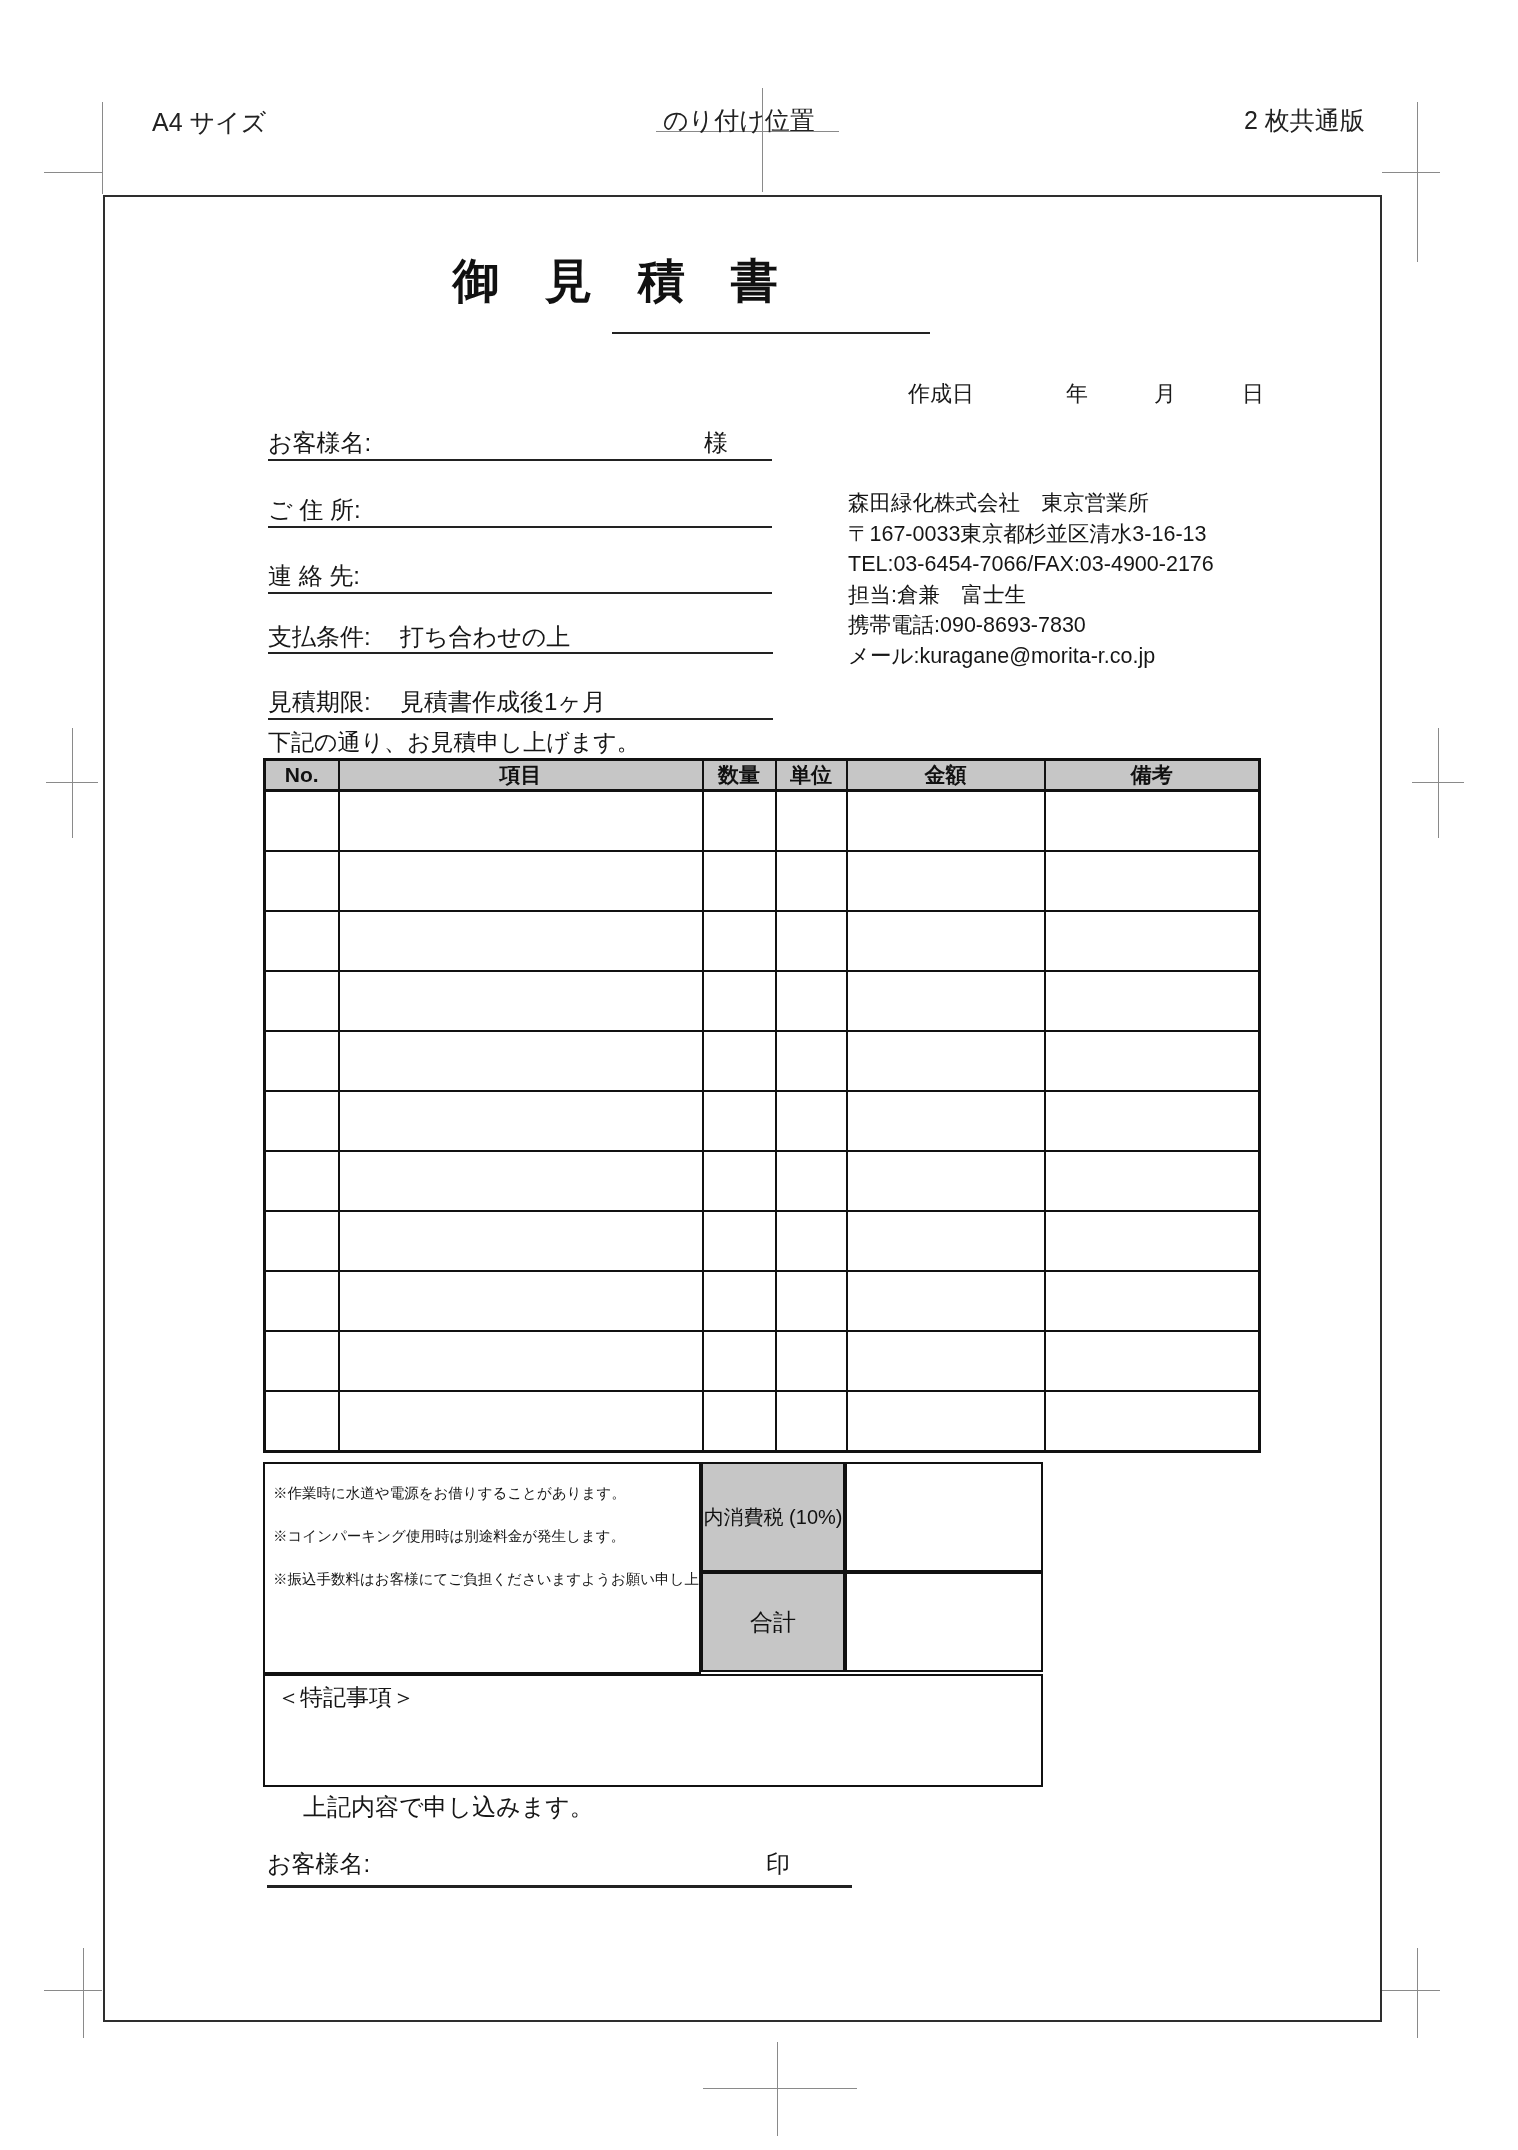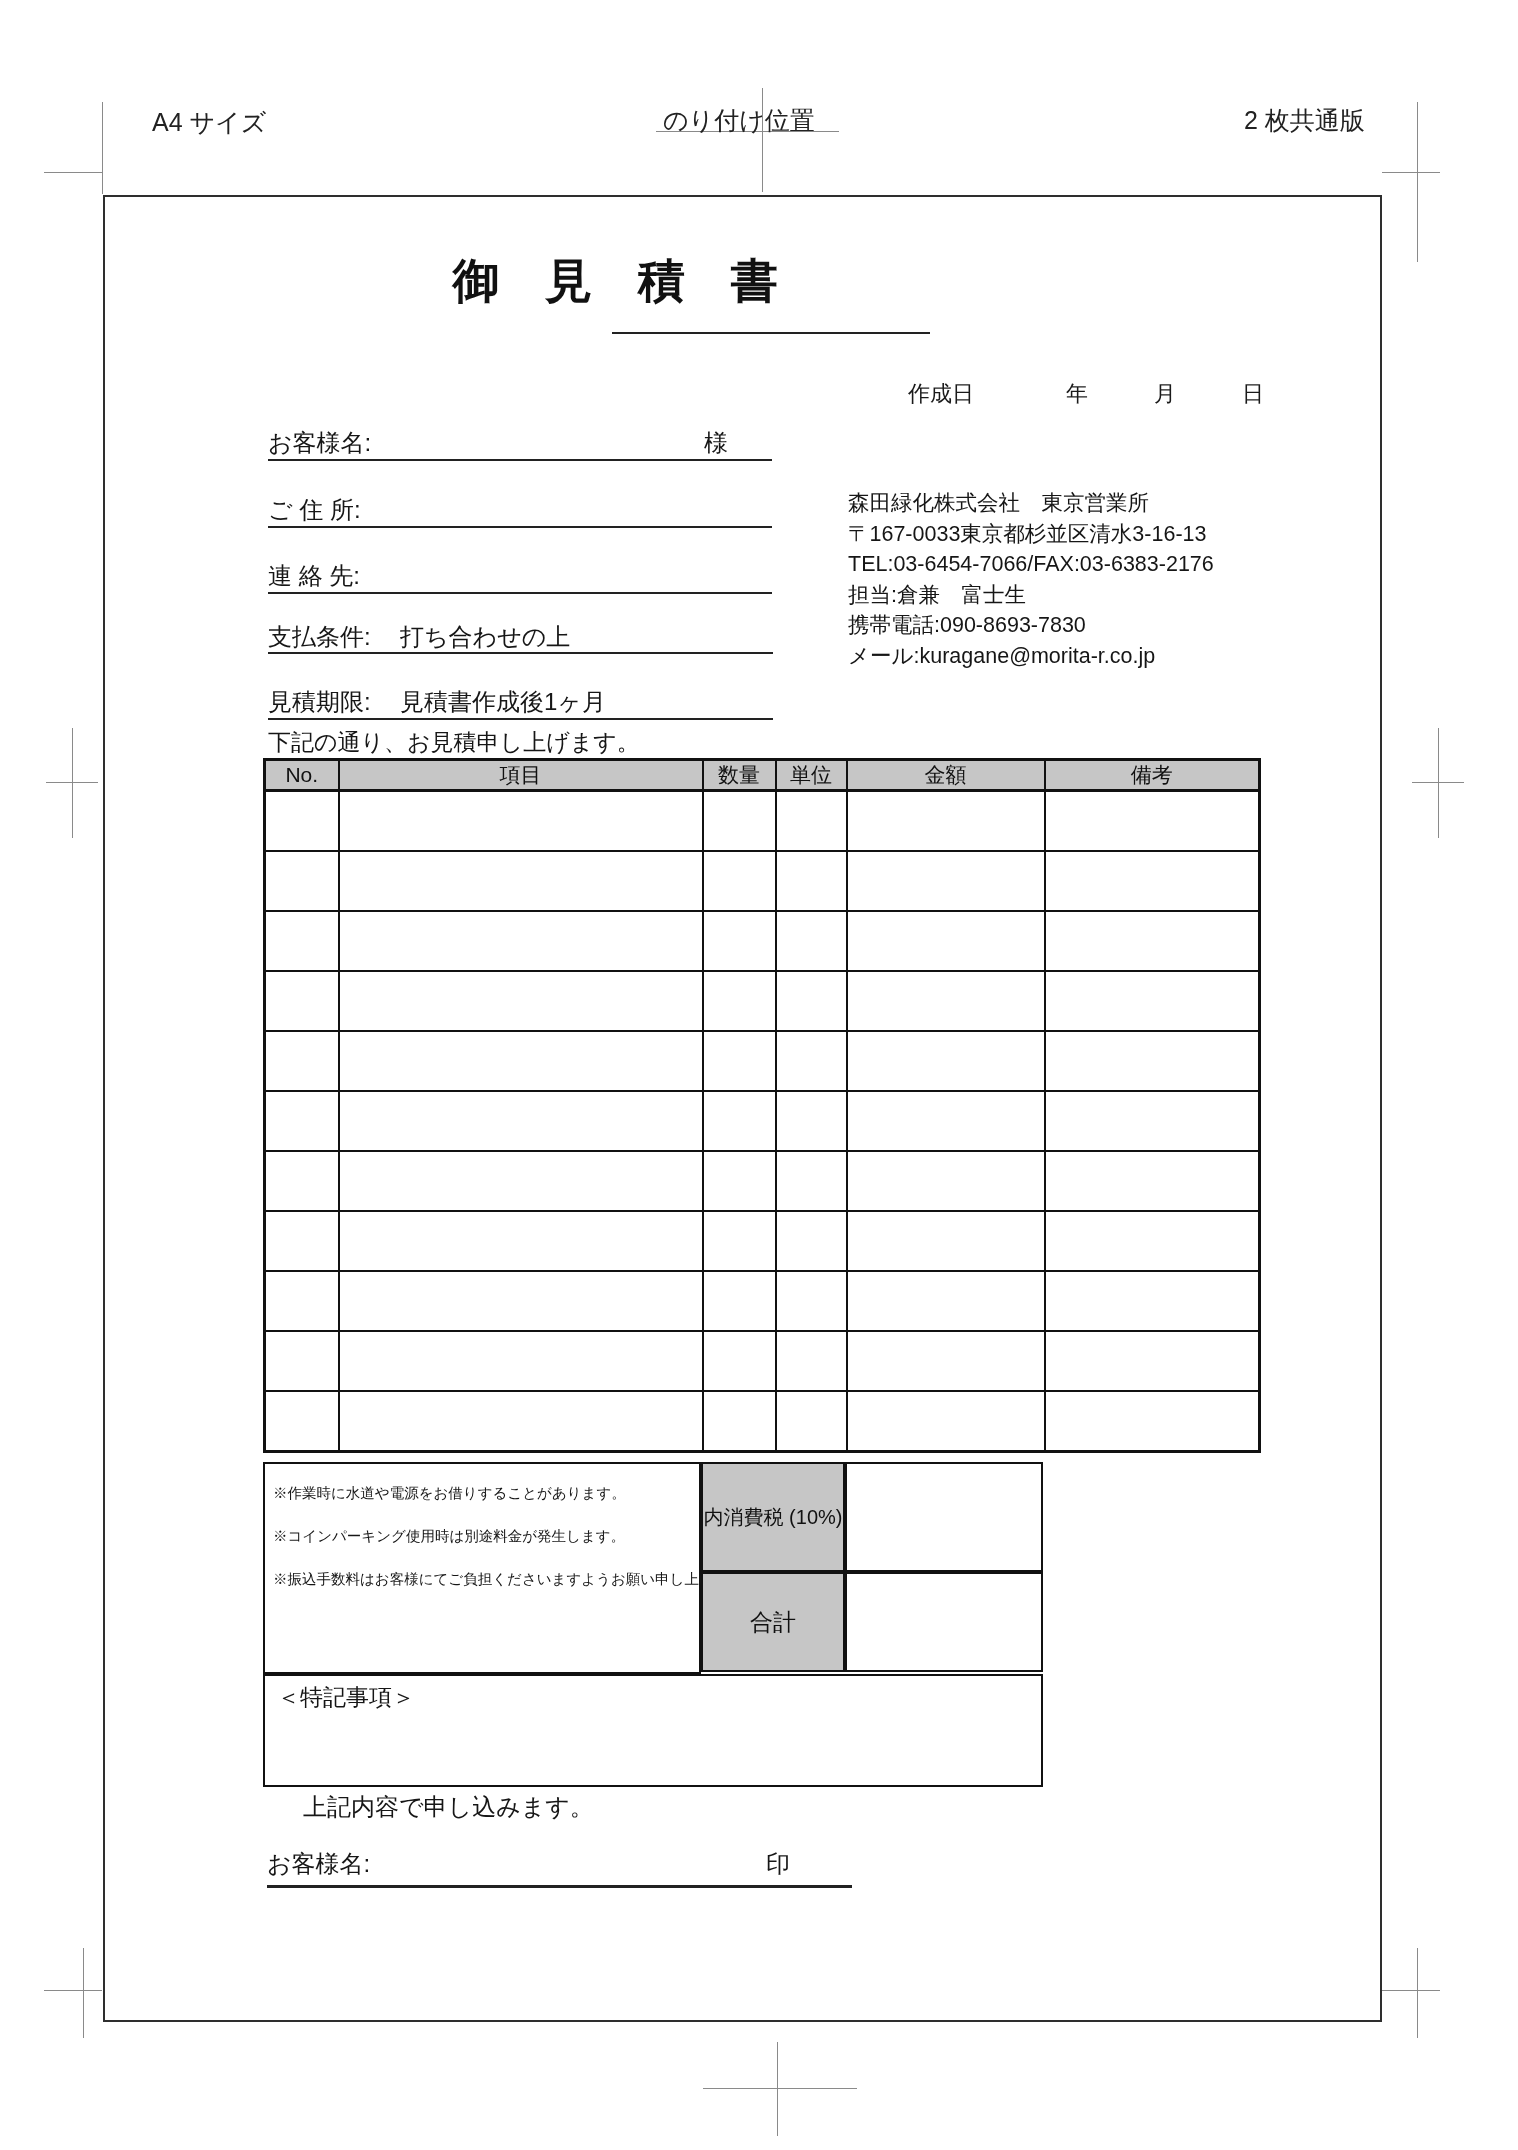--- a/index.html
+++ b/index.html
@@ -16,21 +16,21 @@
   .date-item{position:absolute;top:379px;font-size:22px;color:#1a1a1a;white-space:nowrap;}
   .field-label{position:absolute;font-size:24px;color:#161616;white-space:nowrap;}
   .field-value{position:absolute;font-size:24px;color:#161616;white-space:nowrap;}
   .company-block{position:absolute;left:848px;top:488px;font-size:21.5px;line-height:30.5px;
                  color:#161616;white-space:nowrap;}
   .intro-text{position:absolute;left:268px;top:727px;font-size:23px;color:#161616;}
   table#quote-table{position:absolute;left:263px;top:758px;width:995px;
                     border-collapse:collapse;table-layout:fixed;
                     border:3px solid #111;}
   #quote-table th{height:28px;background:#c6c6c6;border:2px solid #111;border-bottom:3px solid #111;
-                  font-size:21px;font-weight:400;color:#111;padding:0;}
+                  font-size:21px;font-weight:700;color:#111;padding:0;}
   #quote-table td{height:58px;border:2px solid #111;padding:0;}
   .notes-box{position:absolute;left:263px;top:1462px;width:438px;height:212px;
              border:2px solid #111;box-sizing:border-box;
              display:flex;flex-direction:column;row-gap:24px;padding:20px 8px 0 8px;}
   .note-line{font-size:14.5px;color:#161616;white-space:nowrap;}
   .tax-cell{position:absolute;left:701px;top:1462px;width:144px;height:110px;background:#c6c6c6;
             border:2px solid #111;box-sizing:border-box;display:flex;align-items:center;justify-content:center;
             font-size:20px;color:#111;white-space:nowrap;}
   .tax-amount{position:absolute;left:845px;top:1462px;width:198px;height:110px;
               border:2px solid #111;box-sizing:border-box;background:#fff;}
@@ -96,21 +96,21 @@
   <div class="field-value" style="left:400px;top:621px;">打ち合わせの上</div>
   <div class="ink-line" style="left:268px;top:652px;width:505px;height:2px;"></div>
 
   <div class="field-label" style="left:268px;top:686px;">見積期限:</div>
   <div class="field-value" style="left:400px;top:686px;">見積書作成後1ヶ月</div>
   <div class="ink-line" style="left:268px;top:718px;width:505px;height:2px;"></div>
 
   <div class="company-block">
     <div>森田緑化株式会社　東京営業所</div>
     <div>〒167-0033東京都杉並区清水3-16-13</div>
-    <div>TEL:03-6454-7066/FAX:03-6383-2176</div>
+    <div>TEL:03-6454-7066/FAX:03-4900-2176</div>
     <div>担当:倉兼　富士生</div>
     <div>携帯電話:090-8693-7830</div>
     <div>メール:kuragane@morita-r.co.jp</div>
   </div>
 
   <div class="intro-text">下記の通り、お見積申し上げます。</div>
 
   <table id="quote-table">
     <colgroup>
       <col style="width:74px">

